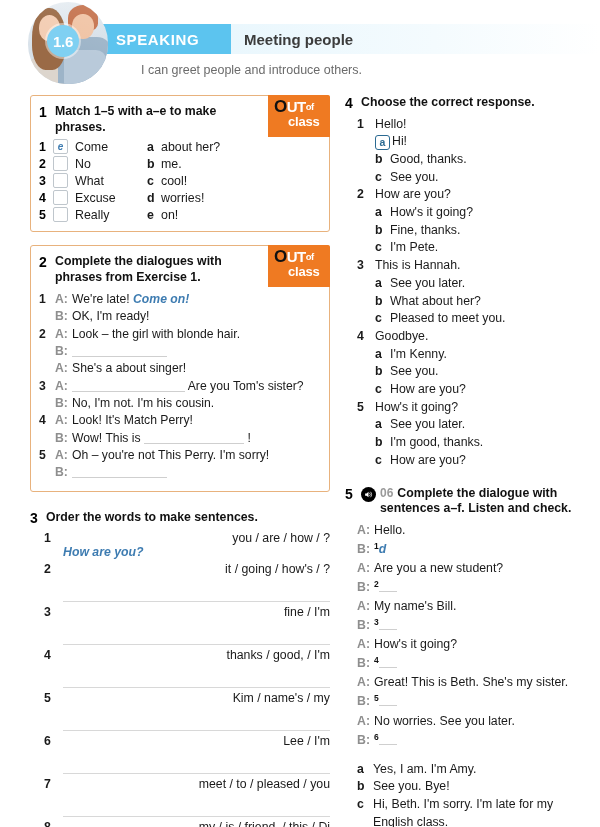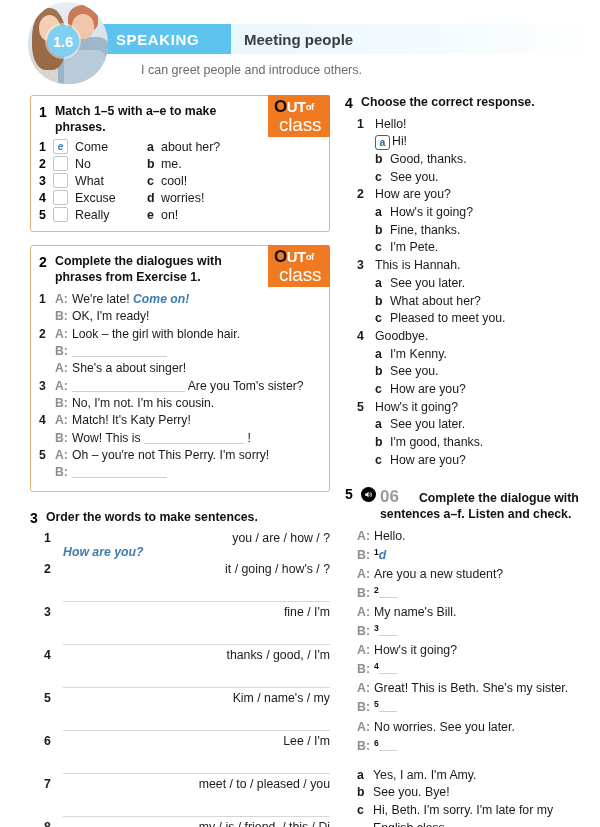--- a/index.html
+++ b/index.html
@@ -83,22 +83,22 @@
     color:#ffffff;
     border-radius:0 2px 0 0;
   }
   .badge .b1{
     position:absolute;left:6px;top:3px;
     font-size:15px;font-weight:bold;letter-spacing:-.5px;line-height:1;
   }
   .badge .b1 .bo{color:#111111;font-size:17px;}
   .badge .bof{font-size:9.5px;font-weight:bold;vertical-align:2px;}
   .badge .b2{
-    position:absolute;left:11px;top:20px;
-    font-size:19px;font-weight:normal;line-height:1;letter-spacing:-.2px;
+    position:absolute;left:20px;top:20px;
+    font-size:13px;font-weight:bold;line-height:1;letter-spacing:-.2px;
   }
   
   .m-row{display:flex;align-items:center;margin-top:2px;font-size:12.4px;}
   .m-idx{width:14px;flex:none;font-weight:bold;color:#000;}
   .m-box{
     width:13px;height:13px;flex:none;
     border:1px solid #bfc6cc;border-radius:2px;background:#fff;
     margin-right:7px;
     display:flex;align-items:center;justify-content:center;
     font-size:10px;font-weight:bold;color:#3e7cb1;font-style:italic;
@@ -135,21 +135,21 @@
     width:13px;height:13px;border:1.4px solid #2b6a92;border-radius:3px;
     color:#2b6a92;font-size:10.5px;margin-top:2px;margin-right:2px;
   }
   .opt-txt{flex:1;}
   
   .audio-icon{
     width:15px;height:15px;border-radius:50%;background:#000;
     display:inline-flex;align-items:center;justify-content:center;
     flex:none;margin:1px 4px 0 0;
   }
-  .track-no{color:#9a9a9a;font-weight:bold;font-size:17px;margin-right:20px;}
+  .track-no{color:#9a9a9a;font-weight:bold;font-size:12px;margin-right:4px;}
   .dlg-row{display:flex;font-size:12.3px;line-height:1.55;}
   .dlg-spk{width:17px;flex:none;color:#8e8e8e;font-weight:600;}
   .dlg-txt{flex:1;}
   .sup{font-size:8.5px;vertical-align:4px;color:#111;font-weight:bold;}
   .sup-ans{color:#3e7cb1;font-style:italic;font-weight:bold;font-size:12.3px;}
   .mini-blank{
     display:inline-block;width:18px;border-bottom:1px solid #cfcfcf;height:11px;
     vertical-align:-1px;
   }
   .l-row{display:flex;font-size:12.3px;line-height:1.44;}
@@ -276,21 +276,21 @@
       </div>
       <div class="d-row">
         <div class="d-num"></div>
         <div class="d-spk">B:</div>
         <div class="d-txt">No, I'm not. I'm his cousin.</div>
       </div>
 
       <div class="d-row">
         <div class="d-num">4</div>
         <div class="d-spk">A:</div>
-        <div class="d-txt">Match! It's Katy Perry!</div>
+        <div class="d-txt">Look! It's Match Perry!</div>
       </div>
       <div class="d-row">
         <div class="d-num"></div>
         <div class="d-spk">B:</div>
         <div class="d-txt"><span>Wow! This is </span><span class="blank" style="width:100px;"></span><span> !</span></div>
       </div>
 
       <div class="d-row">
         <div class="d-num">5</div>
         <div class="d-spk">A:</div>

